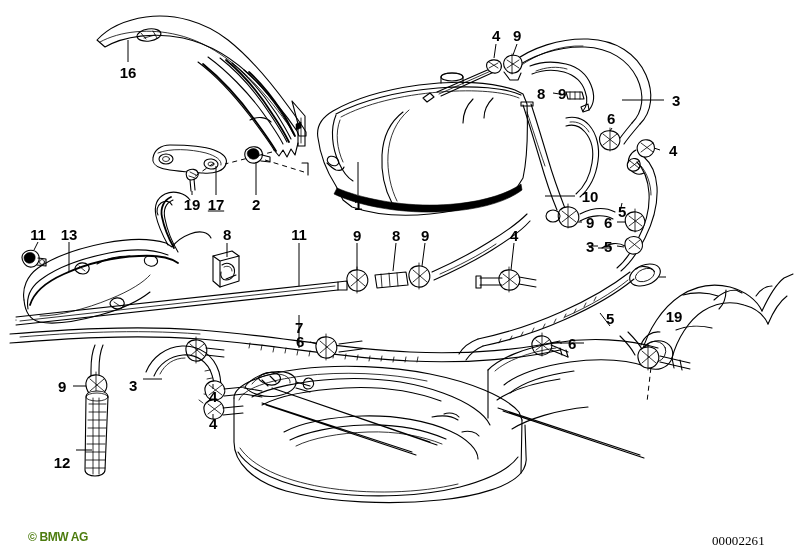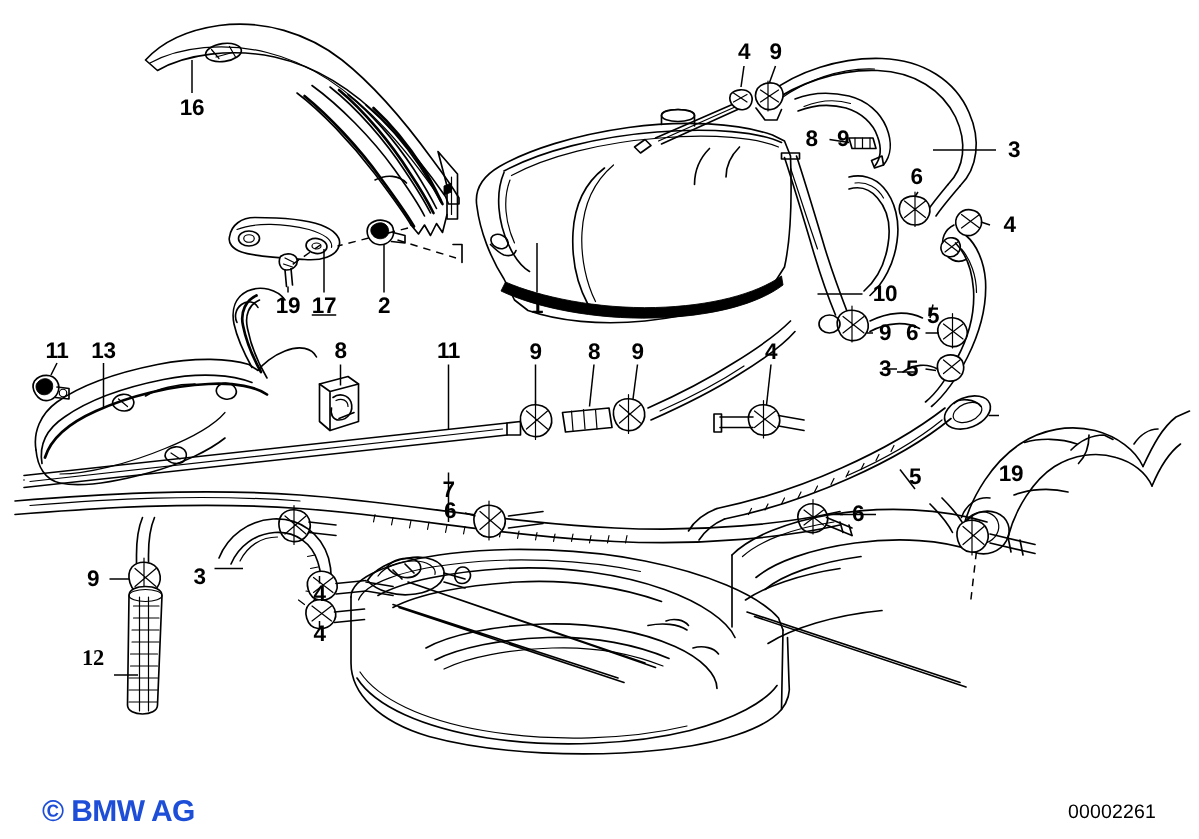--- a/index.html
+++ b/index.html
@@ -34,30 +34,30 @@
     white-space: nowrap;
     transform: translate(-50%, -50%);
     letter-spacing: -0.2px;
   }
   #footer-left {
     position: absolute;
     left: 28px;
     top: 530px;
     font-family: "Liberation Sans", sans-serif;
     font-weight: bold;
-    font-size: 20px;
-    color: #1d4ed8;
+    font-size: 12px;
+    color: #4d7c0f;
     letter-spacing: -0.4px;
     white-space: nowrap;
   }
   #footer-right {
     position: absolute;
     left: 712px;
     top: 533px;
-    font-family: Liberation Sans, sans-serif;
+    font-family: Liberation Serif, serif;
     font-size: 13px;
     color: #000000;
     letter-spacing: 0.1px;
     white-space: nowrap;
   }
 </style>
 </head>
 <body>
 
 <div id="page">
@@ -533,18 +533,18 @@
   <div class="callout" style="left:357px;  top:235px;">9</div>
   <div class="callout" style="left:396px;  top:235px;">8</div>
   <div class="callout" style="left:425px;  top:235px;">9</div>
   <div class="callout" style="left:514px;  top:235px;">4</div>
   <div class="callout" style="left:299px;  top:327px;">7</div>
   <div class="callout" style="left:300px;  top:341px;">6</div>
   <div class="callout" style="left:62px;   top:386px;">9</div>
   <div class="callout" style="left:133px;  top:385px;">3</div>
   <div class="callout" style="left:213px;  top:396px;">4</div>
   <div class="callout" style="left:213px;  top:423px;">4</div>
-  <div class="callout" style="left:62px;   top:440px;font-family:Liberation Serif, serif;">12</div>
+  <div class="callout" style="left:62px;   top:462px;">12</div>
 
   <div id="footer-left">© BMW AG</div>
   <div id="footer-right">00002261</div>
 
 </div>
 
 </body></html>

